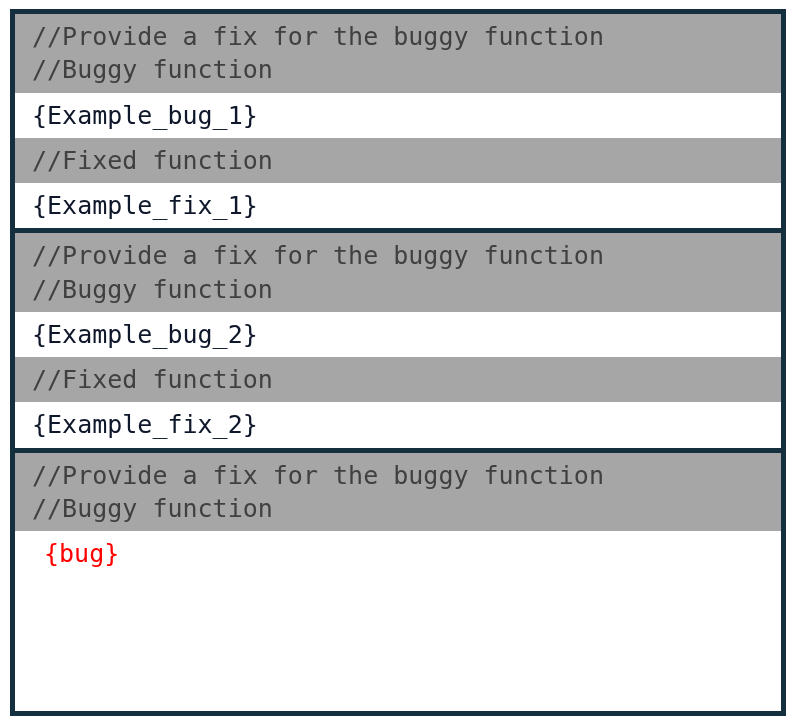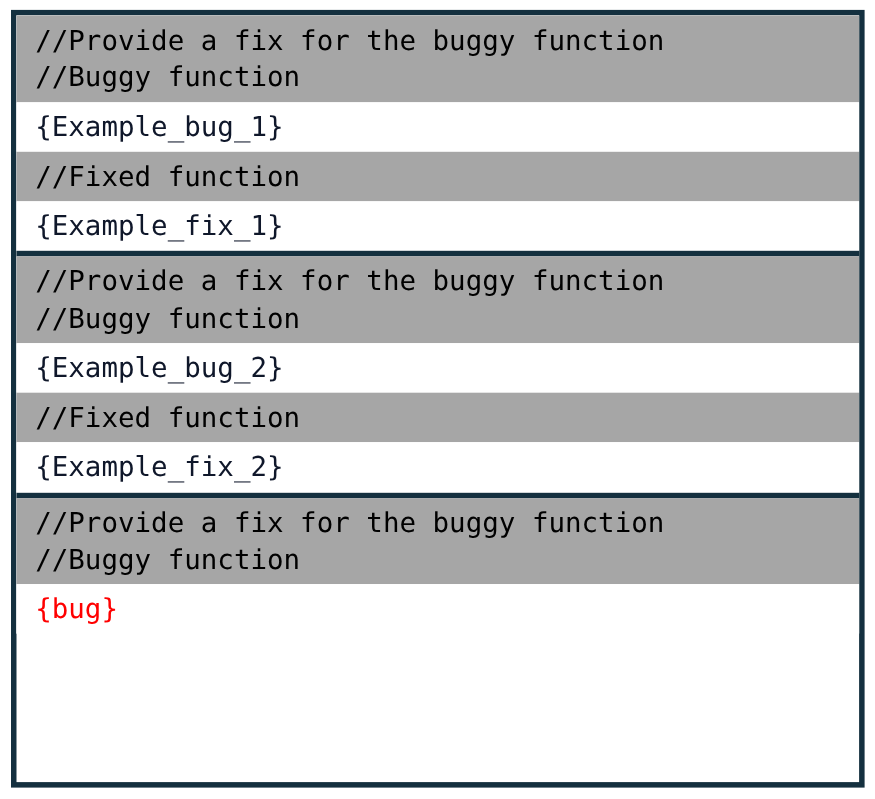--- a/index.html
+++ b/index.html
@@ -38,28 +38,29 @@
   .row {
     box-sizing: border-box;
     padding: 6px 0 6px 17px;
     font-size: 25px;
     line-height: 1.33;
     white-space: pre;
     letter-spacing: 0px;
   }
   .row-instruction {
     background: #a6a6a6;
-    color: #000000;
+    color: #404040;
   }
   .row-placeholder {
     background: #ffffff;
     color: #0f172a;
   }
   .row-placeholder.is-query {
     color: #ff0000;
+    margin-left: 12px;
   }
 
   .row .line {
     display: block;
   }
 </style>
 </head>
 <body>
 
 <div id="prompt-frame">

